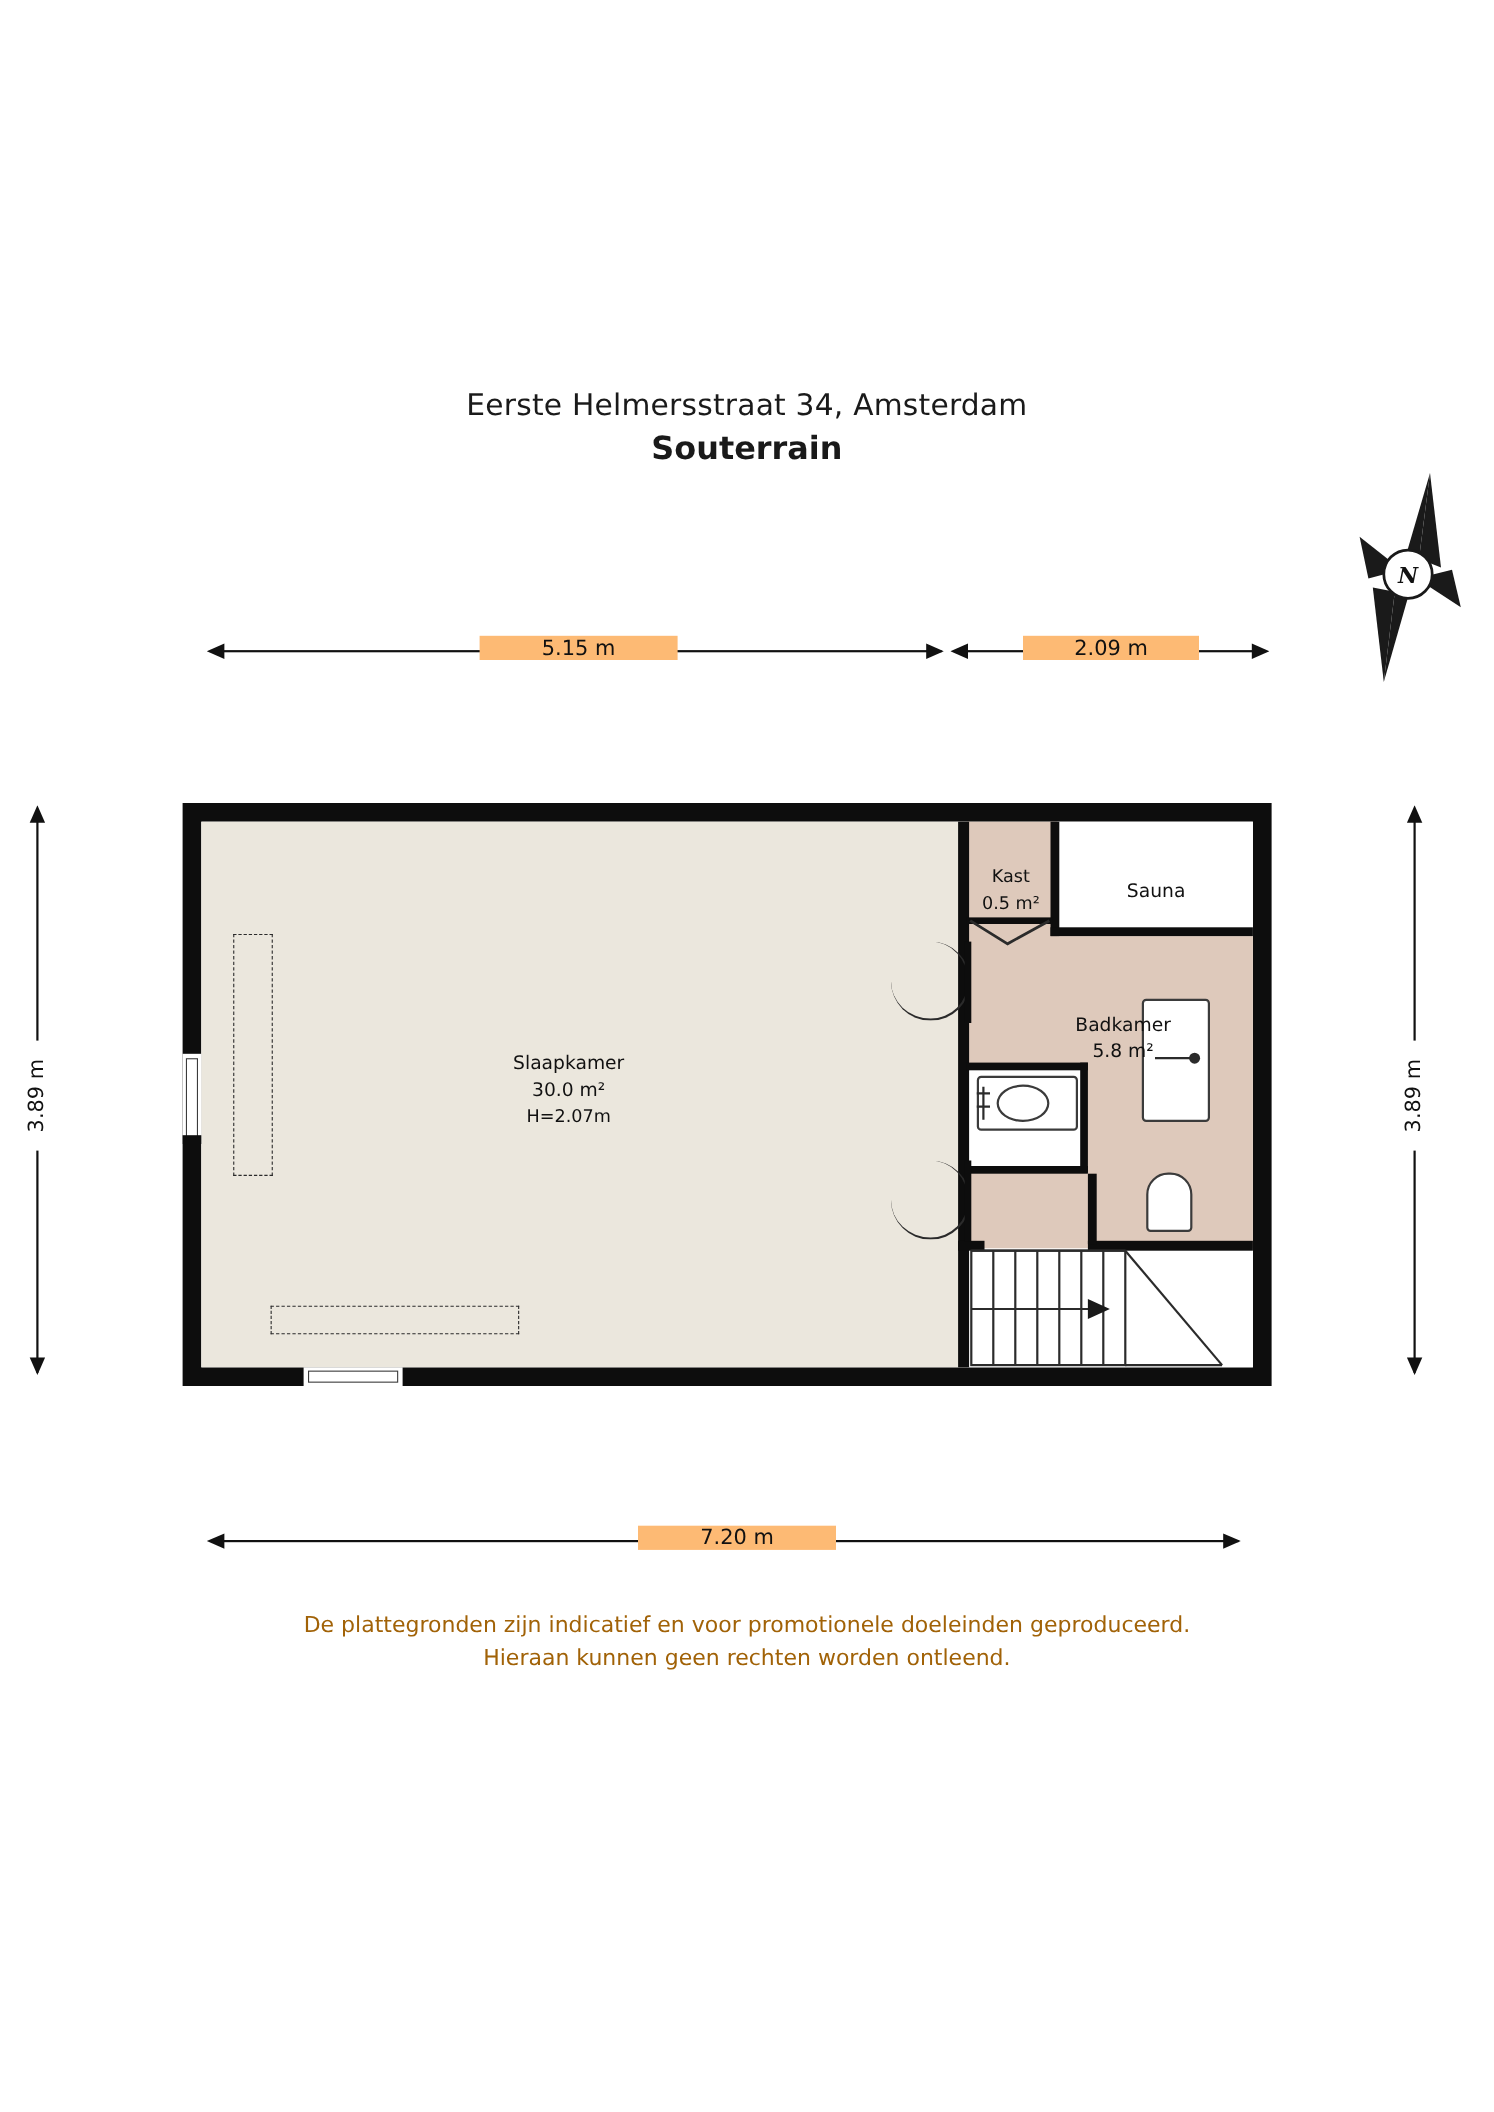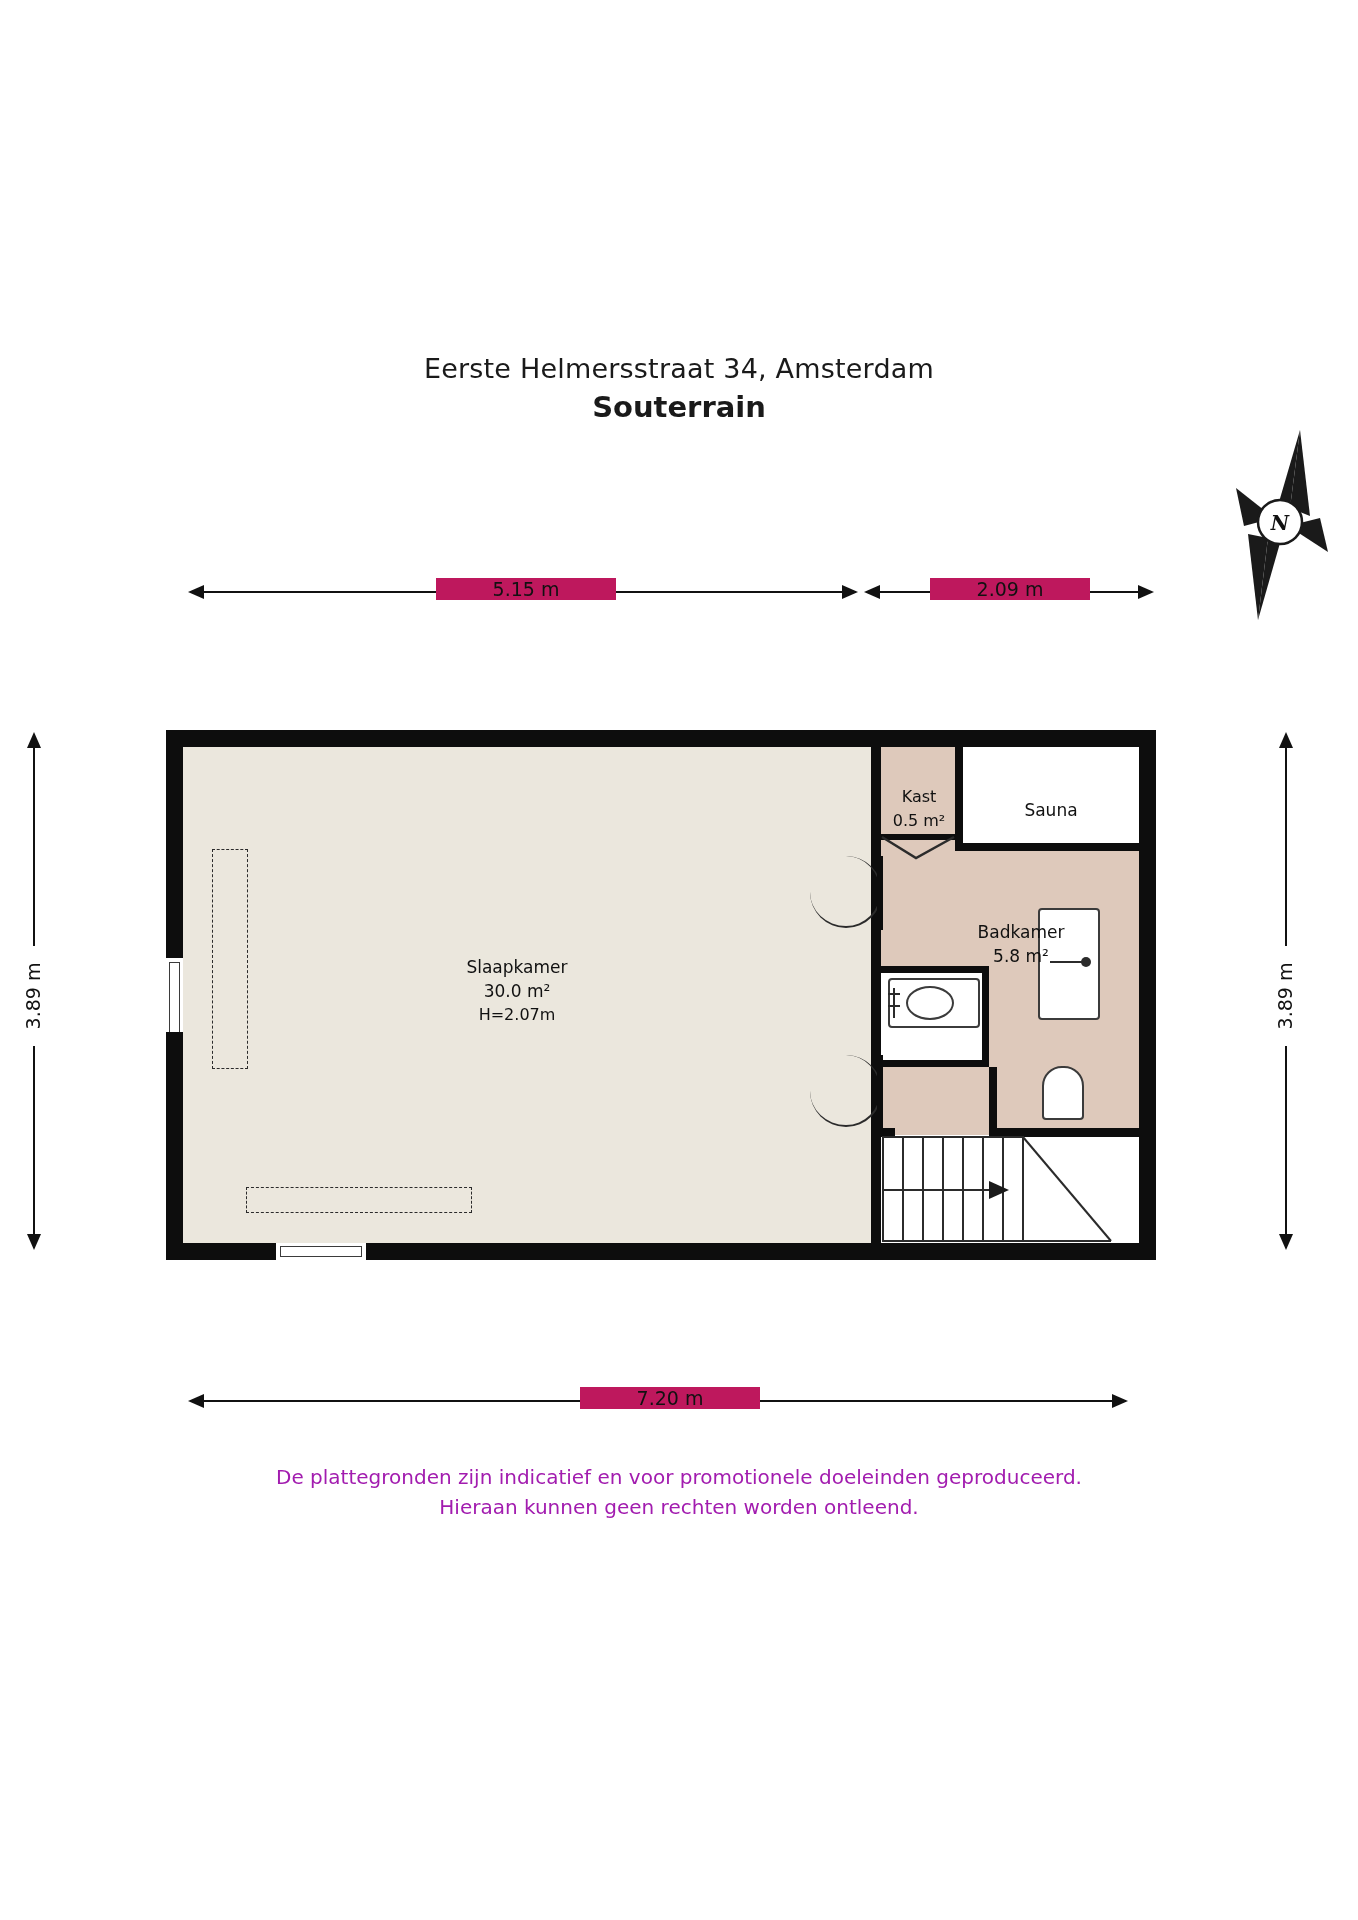--- a/index.html
+++ b/index.html
@@ -184,21 +184,21 @@
   }
   .dim-line-v {
     position: absolute;
     width: 1.5px;
     background: #111;
   }
   .dim-label {
     position: absolute;
     font-size: 19px;
     color: #111;
-    background: #be185d;
+    background: #fdba74;
     text-align: center;
     white-space: nowrap;
   }
   .dim-label-v {
     position: absolute;
     font-size: 19px;
     color: #111;
     background: #fff;
     white-space: nowrap;
     transform-origin: center center;
@@ -206,21 +206,21 @@
 
   
   .footer {
     position: absolute;
     top: 1462px;
     left: 0;
     width: 1358px;
     text-align: center;
     font-size: 20px;
     line-height: 30px;
-    color: #a21caf;
+    color: #a16207;
   }
 </style>
 </head>
 <body>
 
 <div class="title-block">
   <div class="title-line1">Eerste Helmersstraat 34, Amsterdam</div>
   <div class="title-line2">Souterrain</div>
 </div>
 

